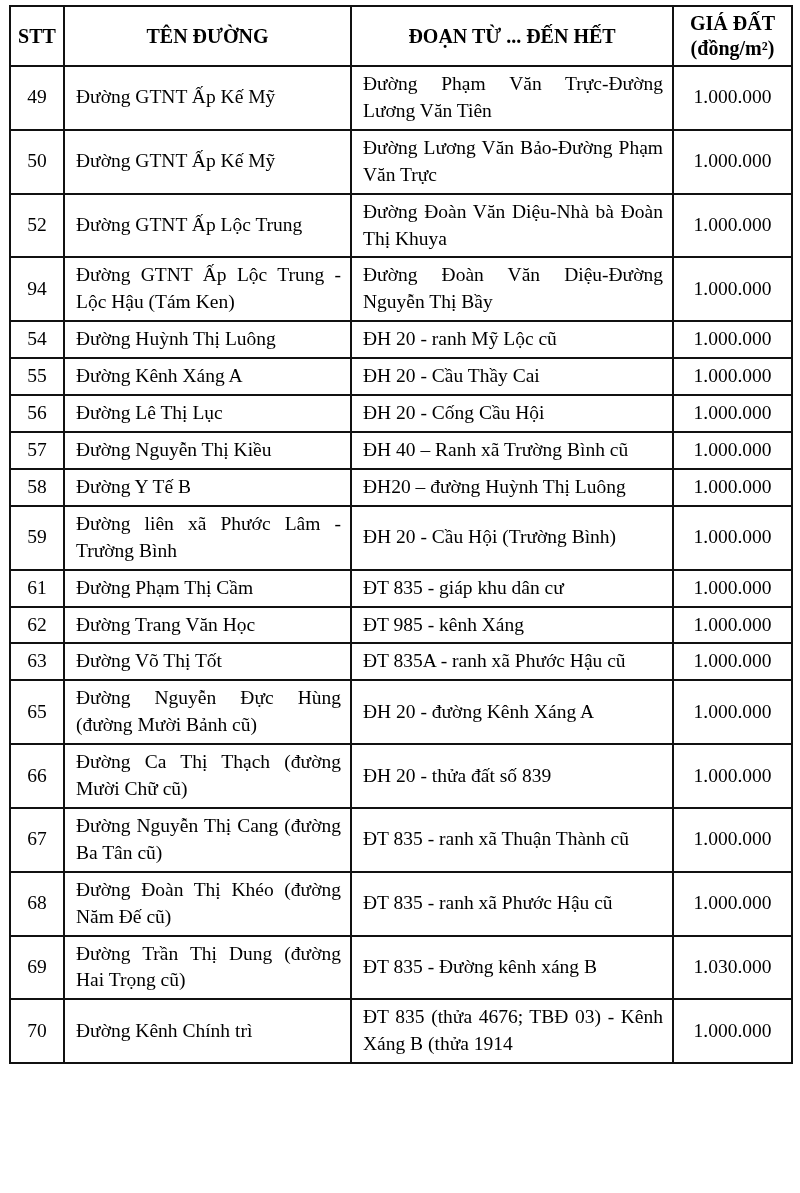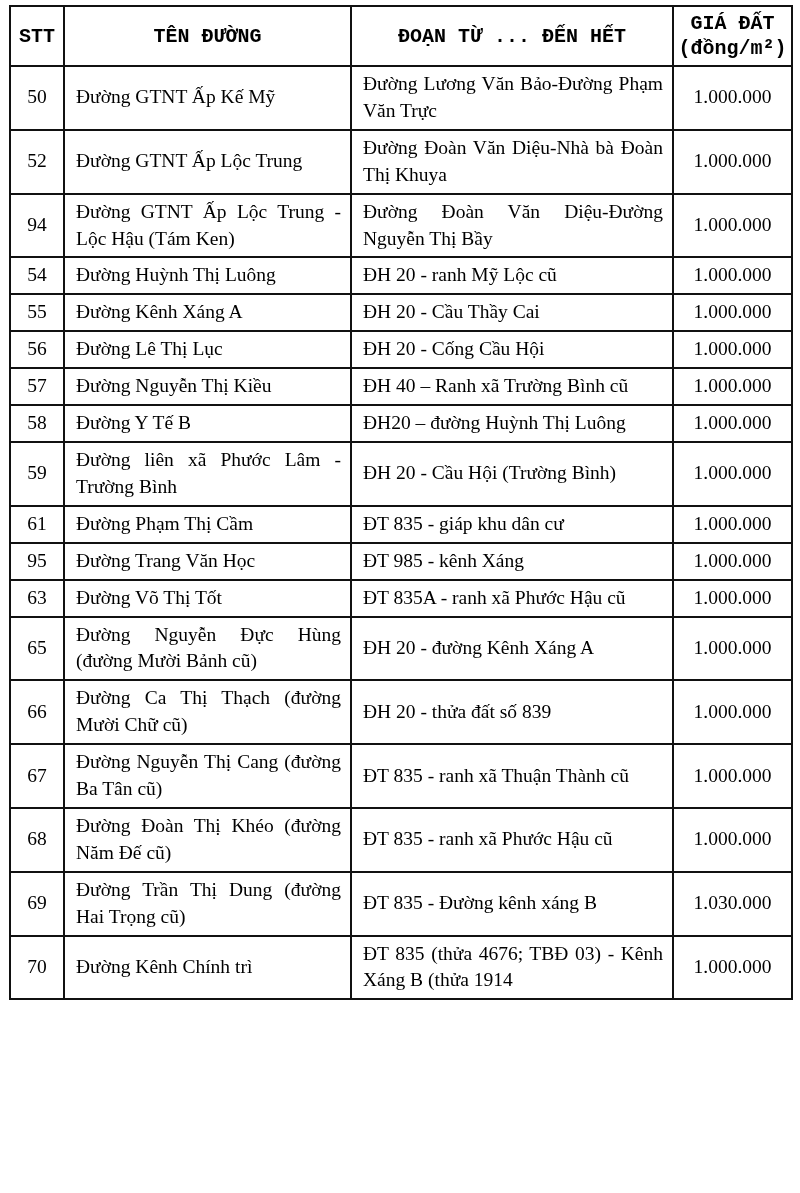--- a/index.html
+++ b/index.html
@@ -21,21 +21,21 @@
     border-collapse: collapse;
     width: 782px;
     table-layout: fixed;
   }
   .price-table th,
   .price-table td {
     border: 2px solid #111111;
     vertical-align: middle;
     word-wrap: break-word;
   }
-  .price-table thead tr { height: 56px; font-family: Liberation Mono, monospace; }
+  .price-table thead tr { height: 56px; }
   .price-table tbody tr { height: 34px; }
   .price-table th {
     font-weight: bold;
     font-size: 20px;
     line-height: 1.25;
     text-align: center;
     padding: 4px 3px;
   }
   .col-stt   { width: 54px; }
   .col-name  { width: 287px; }
@@ -81,20 +81,26 @@
         <th>STT</th>
         <th>TÊN ĐƯỜNG</th>
         <th>ĐOẠN TỪ  ...  ĐẾN  HẾT</th>
         <th>
           <span class="hdr-line">GIÁ ĐẤT</span>
           <span class="hdr-line">(đồng/m²)</span>
         </th>
       </tr>
     </thead>
     <tbody>
+  <tr>
+    <td class="stt">49</td>
+    <td class="ten">Đường GTNT Ấp Kế Mỹ</td>
+    <td class="doan">Đường Phạm Văn Trực-Đường Lương Văn Tiên</td>
+    <td class="gia">1.000.000</td>
+  </tr>
 
   <tr>
     <td class="stt">50</td>
     <td class="ten">Đường GTNT Ấp Kế Mỹ</td>
     <td class="doan">Đường Lương Văn Bảo-Đường Phạm Văn Trực</td>
     <td class="gia">1.000.000</td>
   </tr>
 
 
   <tr>
@@ -155,21 +161,21 @@
 
 
   <tr>
     <td class="stt">61</td>
     <td class="ten">Đường Phạm Thị Cầm</td>
     <td class="doan">ĐT 835 - giáp khu dân cư</td>
     <td class="gia">1.000.000</td>
   </tr>
 
   <tr>
-    <td class="stt">95</td>
+    <td class="stt">62</td>
     <td class="ten">Đường Trang Văn Học</td>
     <td class="doan">ĐT 985 - kênh Xáng</td>
     <td class="gia">1.000.000</td>
   </tr>
 
   <tr>
     <td class="stt">63</td>
     <td class="ten">Đường Võ Thị Tốt</td>
     <td class="doan">ĐT 835A - ranh xã Phước Hậu cũ</td>
     <td class="gia">1.000.000</td>

